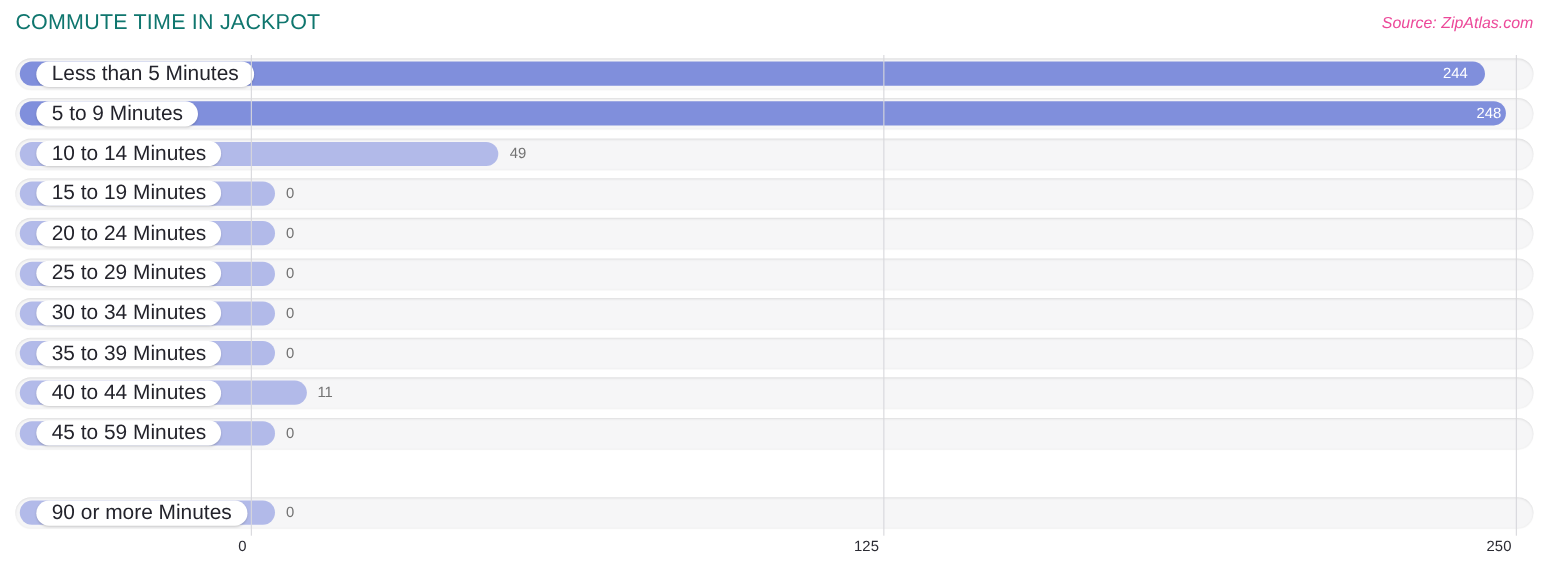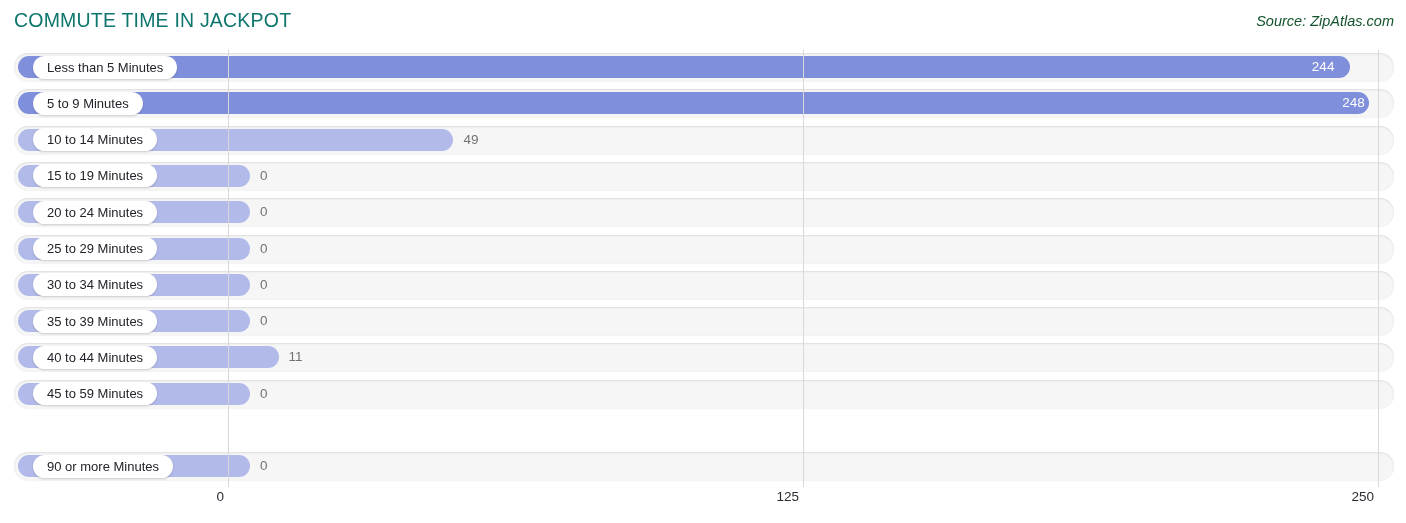--- a/index.html
+++ b/index.html
@@ -32,21 +32,21 @@
     letter-spacing: 0.2px;
     color: #0f766e;
     font-weight: 400;
     white-space: nowrap;
   }
   #source-label {
     position: absolute;
     right: 12px; top: 13px;
     font-size: 14.5px;
     font-style: italic;
-    color: #14532d;
+    color: #ec4899;
     white-space: nowrap;
   }
 
   
   #plot {
     position: absolute;
     left: 0; top: 50px;
     width: 1406px;
     height: 437px;
   }
@@ -107,21 +107,21 @@
 
   .pill {
     position: absolute;
     left: 33px;
     top: 5.5px;
     height: 23px;
     line-height: 23px;
     padding: 0 14px;
     background: #ffffff;
     border-radius: 12px;
-    font-size: 13px;
+    font-size: 19px;
     color: #23232b;
     white-space: nowrap;
     box-shadow: 0 1px 2px rgba(0,0,0,0.18);
     z-index: 3;
   }
 
   
   #axis {
     position: absolute;
     left: 0; top: 487px;

